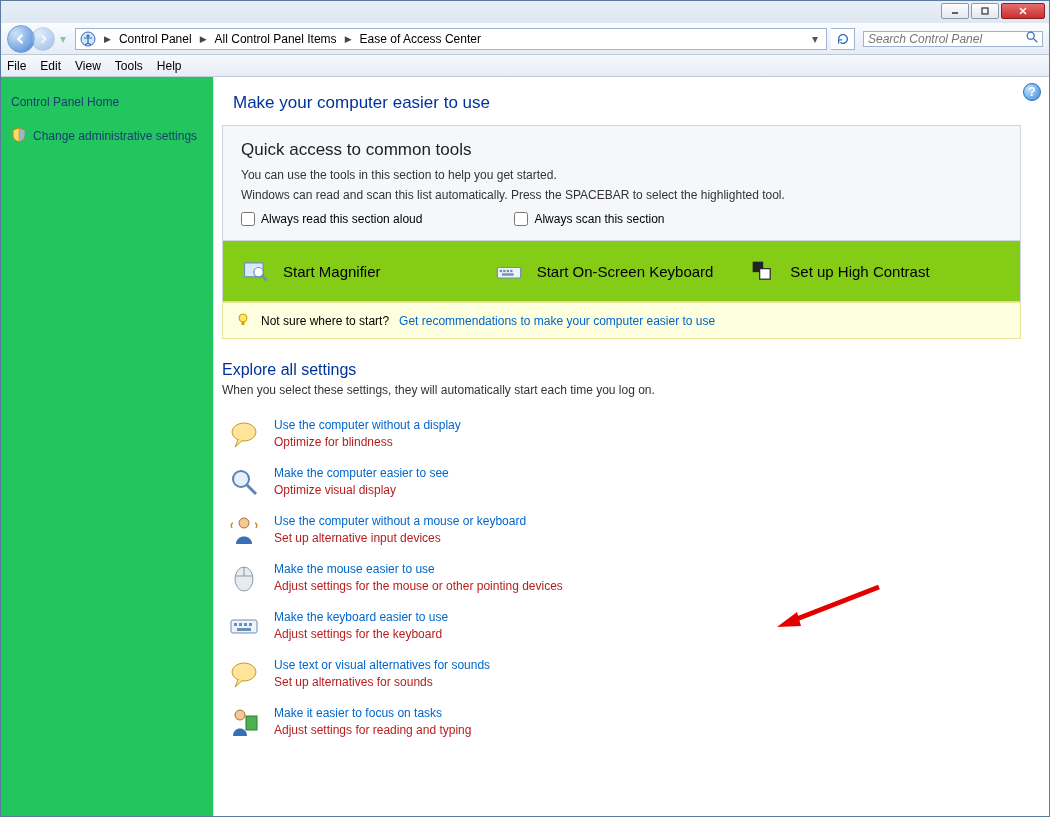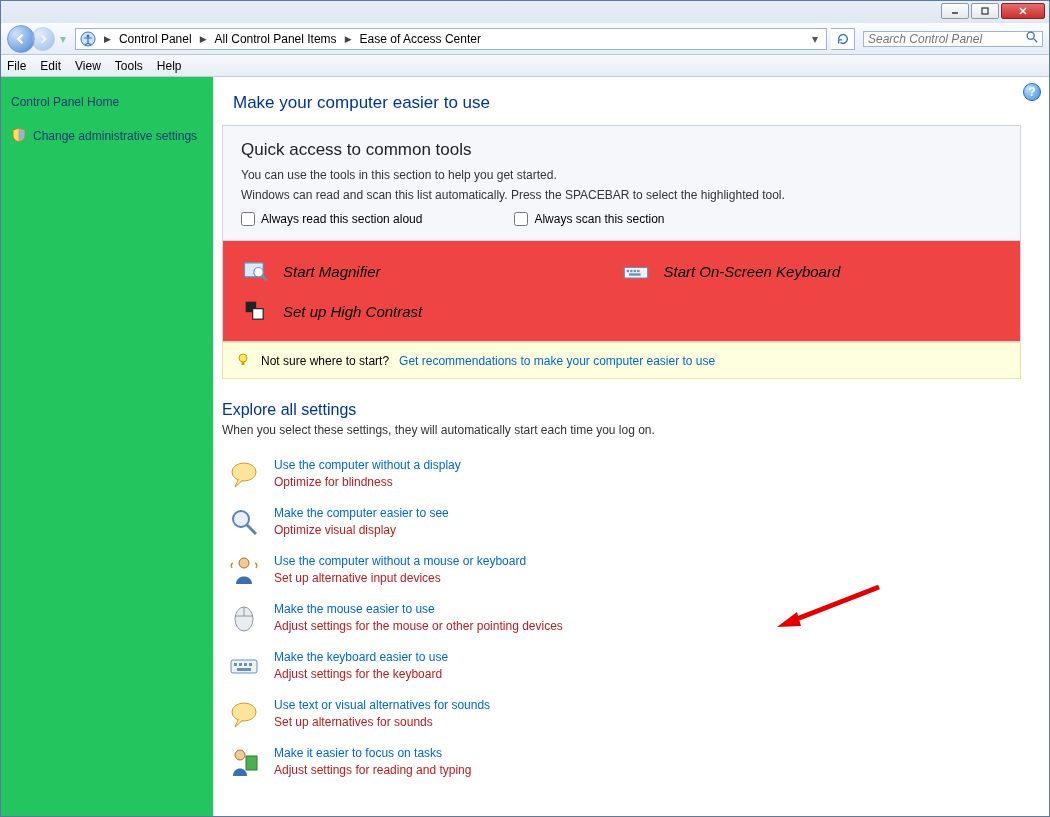--- a/index.html
+++ b/index.html
@@ -134,26 +134,25 @@
     padding:14px 18px;
     margin-bottom:0;
   }
   .panel h2 { font-weight:normal; font-size:17px; color:#222; margin-bottom:8px;}
   .panel p { color:#333; margin-bottom:6px;}
   .checks { display:flex; gap:92px; margin-top:10px;}
   .chk { display:flex; align-items:center; gap:6px;}
   .chk input { width:14px;height:14px;}
   .tools-panel {
     border:1px solid #cfd6e2; border-top:none;
-    background:#ef4444;
+    background:#84cc16;
     padding:18px;
     display:grid;
-    grid-template-columns: 1fr 1fr;
+    grid-template-columns: 1fr 1fr 1fr;
     row-gap: 16px;
-    font-style: italic;
   }
   .tool { display:flex; align-items:center; gap:14px; font-size:15px;}
   .tool .ticon { width:28px;height:24px; display:flex;align-items:center;justify-content:center;}
   .hint {
     background:#feffde;
     border:1px solid #e7e49b;
     padding:8px 12px;
     display:flex; align-items:center; gap:10px;
     margin-top:0;
     font-size:12px;

